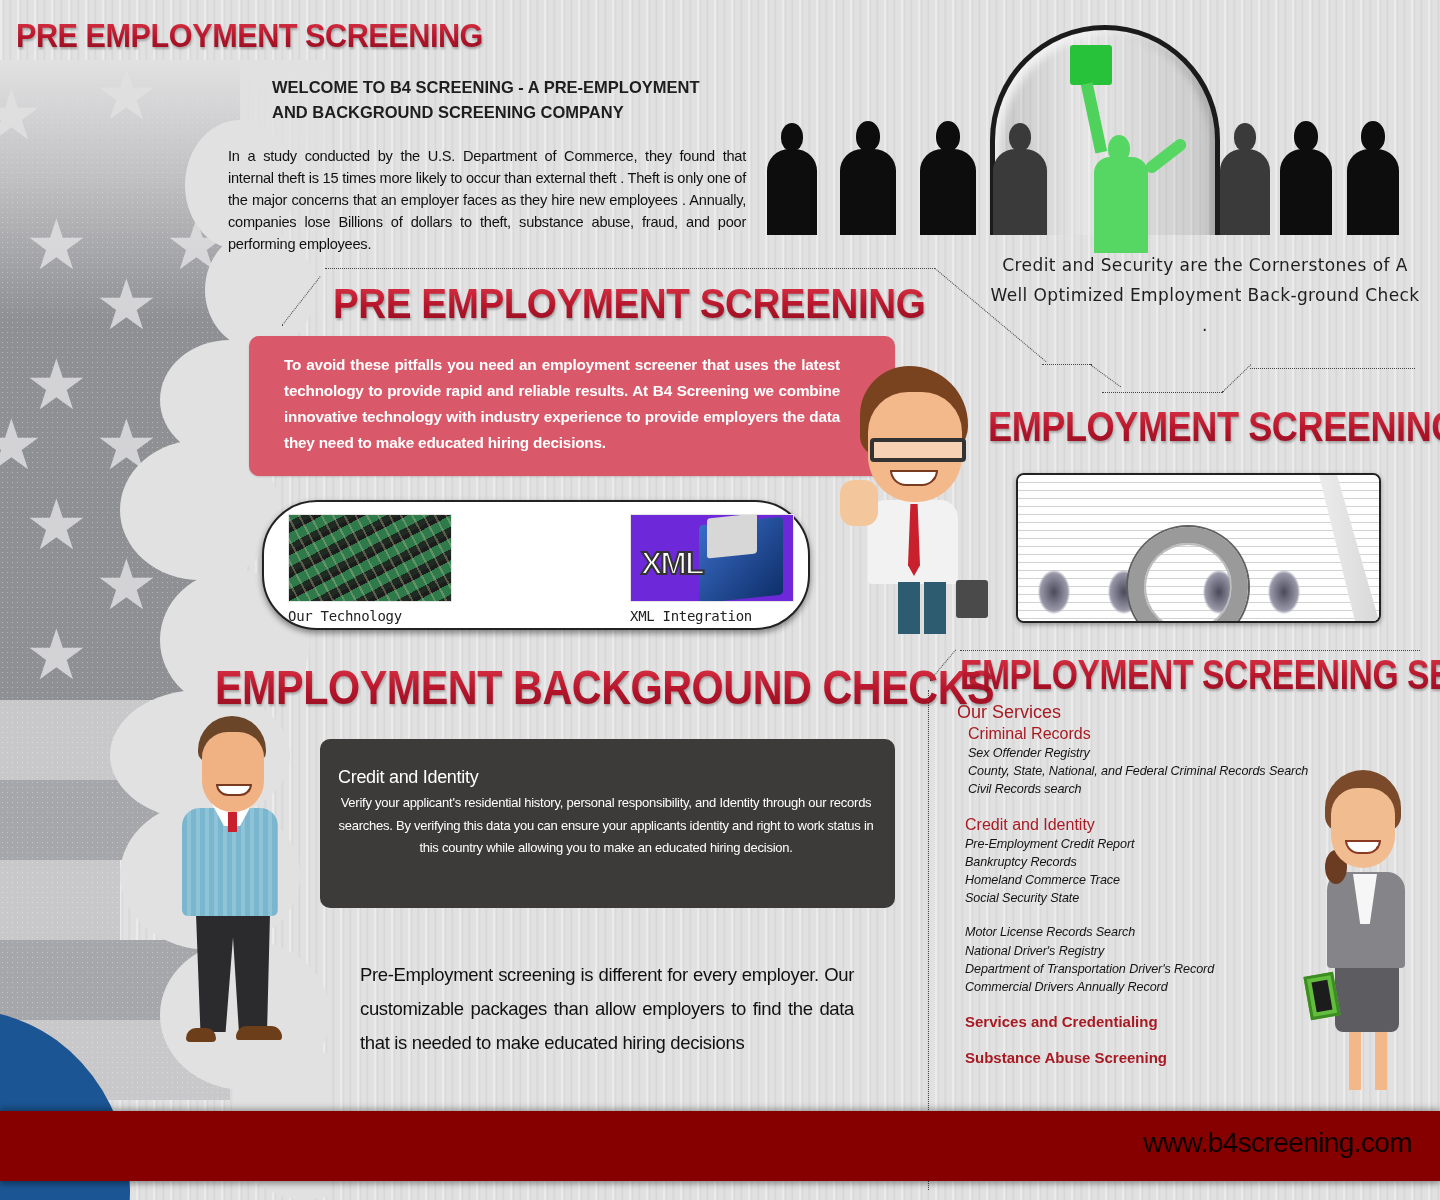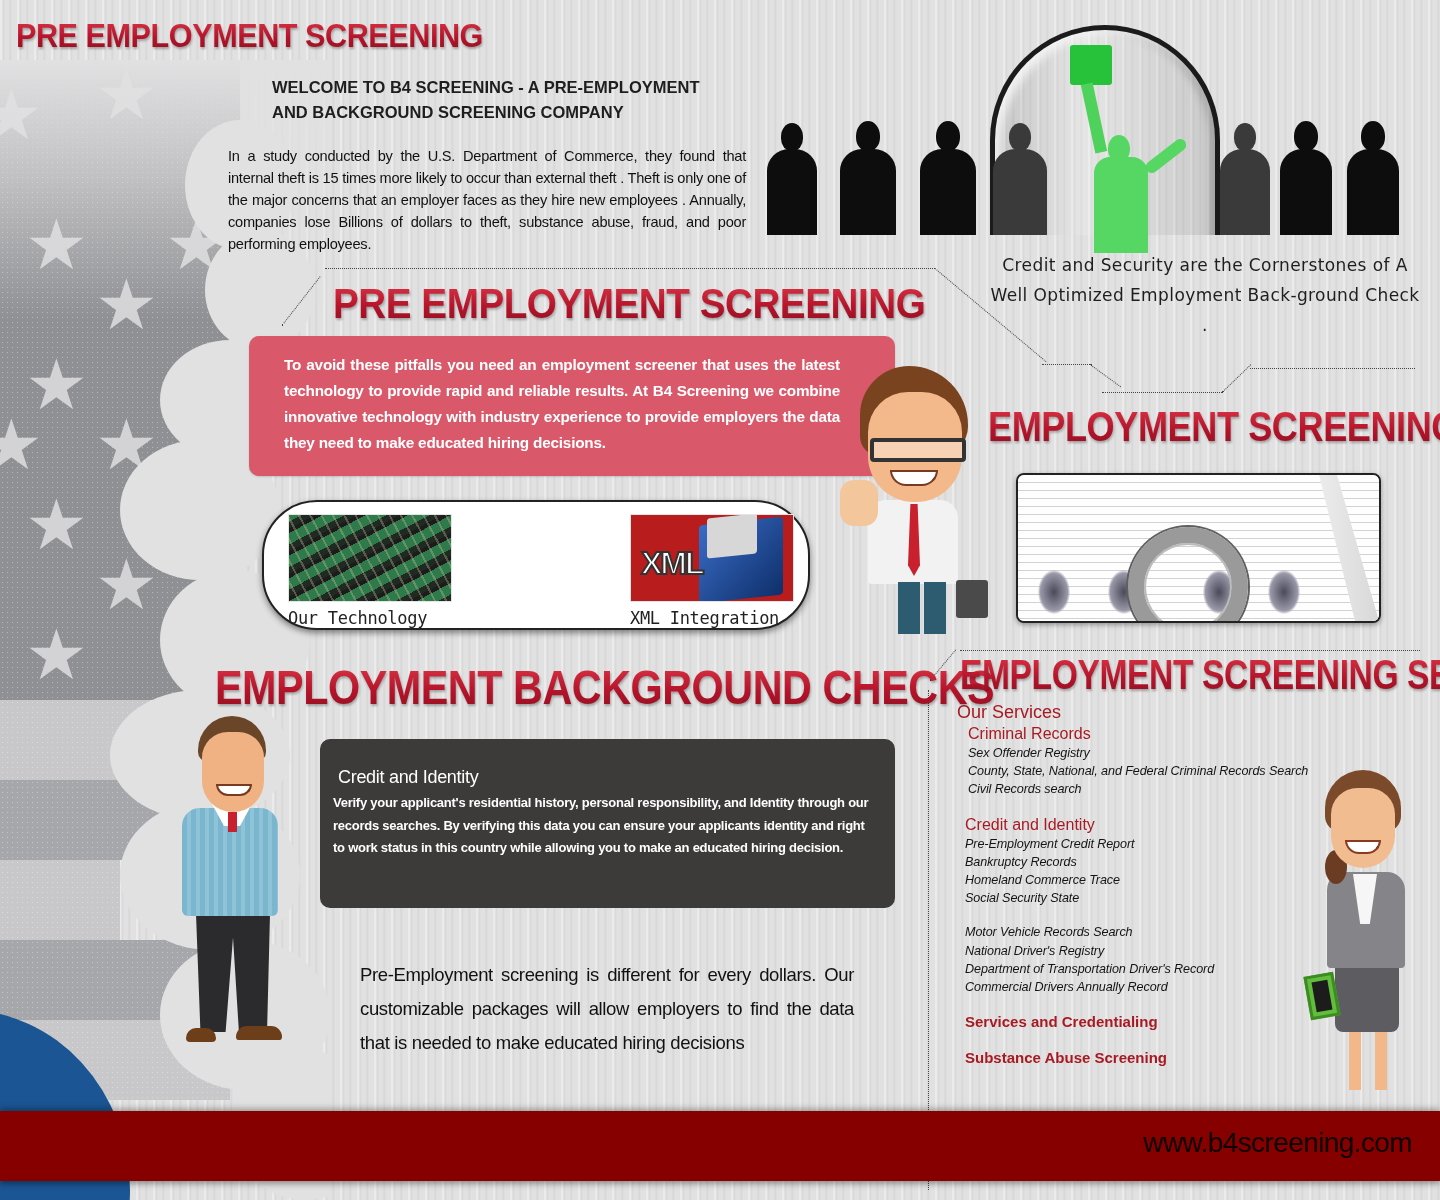--- a/index.html
+++ b/index.html
@@ -115,41 +115,41 @@
 
   
   .thumb-pill {
     left: 262px; top: 500px; width: 548px; height: 130px; border-radius: 55px;
     background: #fff; border: 2px solid #222;
     box-shadow: 0 3px 6px rgba(0,0,0,0.45);
     padding: 12px 0 0 22px;
   }
   .thumb { position: absolute; top: 12px; width: 164px; }
   .thumb .img { width: 164px; height: 88px; border: 1px solid #e5e5e5; position: relative; overflow: hidden; }
-  .thumb .cap { font-family: "DejaVu Sans Mono", monospace; font-size: 17px; color: #222; margin-top: 6px; letter-spacing: -0.3px; }
+  .thumb .cap { font-family: "DejaVu Sans Mono", monospace; font-size: 14px; color: #222; margin-top: 6px; letter-spacing: -0.3px; }
   .img-tech {
     background:
       repeating-linear-gradient(-28deg, #1e2a22 0 6px, #2f7a4b 6px 16px, #1c1c1c 16px 20px),
       #222;
   }
   .img-tech::before {
     content: ""; position: absolute; inset: 0;
     background: repeating-linear-gradient(62deg, transparent 0 8px, rgba(200,190,150,0.35) 8px 10px);
   }
   .img-form {
     background:
       repeating-linear-gradient(180deg, #fff 0 7px, #b9b9b9 7px 8px), #fff;
   }
   .img-form .cuff {
     position: absolute; left: 40px; top: 22px; width: 58px; height: 58px; border-radius: 50%;
     border: 9px solid #8e8e8e; box-shadow: 0 0 0 2px #666, inset 0 0 0 2px #aaa;
   }
   .img-form .fp { position: absolute; bottom: 6px; width: 18px; height: 24px; border-radius: 50%; background: radial-gradient(#555, #999 60%, transparent 70%); }
   .img-form .slash { position: absolute; right: 0; top: 0; width: 22px; height: 100%; background: #8e958f; clip-path: polygon(30% 0,100% 0,100% 100%,70% 100%); }
-  .img-xml { background: #b91c1c; }
+  .img-xml { background: #6d28d9; }
   .img-xml .folder {
     position: absolute; right: 10px; top: 6px; width: 84px; height: 78px;
     background: linear-gradient(135deg, #3a6cc6, #0e2f6a); border-radius: 4px;
     transform: skewY(-6deg);
   }
   .img-xml .folder::before {
     content: ""; position: absolute; left: 8px; top: -6px; width: 50px; height: 40px; background: #d7d7d7; border-radius: 3px;
   }
   .img-xml .xml {
     position: absolute; left: 10px; top: 30px; font-size: 32px; font-weight: 700; color: #fff;
@@ -182,21 +182,21 @@
   }
   .crime-img .fp { position: absolute; top: 95px; width: 32px; height: 44px; border-radius: 50%; background: radial-gradient(#4a4a5a, #9898a8 60%, transparent 72%); }
   .crime-img .slash { position: absolute; right: 0; top: 0; width: 60px; height: 100%; background: linear-gradient(90deg,#ececec,#d8d8d8); clip-path: polygon(0 0,30% 0,100% 100%,60% 100%); }
 
   
   .dark-box {
     left: 320px; top: 739px; width: 575px; height: 169px; border-radius: 10px;
     background: #3d3a3a; color: #fff; padding: 28px 16px 0 13px;
   }
   .dark-box .ttl { font-size: 18px; margin-left: 5px; margin-bottom: 4px; letter-spacing: -0.3px; }
-  .dark-box .txt { font-size: 13px; font-weight: 700; line-height: 22.5px; letter-spacing: -0.25px; }
+  .dark-box .txt { font-size: 13px; font-weight: 400; line-height: 22.5px; letter-spacing: -0.25px; text-align: center; }
 
   .bottom-text {
     left: 360px; top: 958px; width: 494px; font-size: 18.5px; line-height: 34px; color: #111;
     text-align: justify; letter-spacing: -0.35px;
   }
 
   
   .man2 { left: 178px; top: 716px; width: 130px; height: 340px; }
   .m2-hair { position: absolute; left: 20px; top: 0; width: 68px; height: 46px; background: #6b4528; border-radius: 34px 34px 10px 10px; }
   .m2-face { position: absolute; left: 24px; top: 16px; width: 62px; height: 80px; background: #f0b183; border-radius: 28px 28px 34px 34px; }
@@ -379,21 +379,21 @@
   <div class="slash"></div>
 </div>
 
 <h2 class="red-heading" style="left:215px;top:660px;font-size:48px;transform:scaleX(0.86);">EMPLOYMENT BACKGROUND CHECKS</h2>
 
 <div class="abs dark-box">
   <div class="ttl">Credit and Identity</div>
   <div class="txt">Verify your applicant's residential history, personal responsibility, and Identity through our records searches. By verifying this data you can ensure your applicants identity and right to work status in this country while allowing you to make an educated hiring decision.</div>
 </div>
 
-<div class="abs bottom-text">Pre-Employment screening is different for every dollars. Our customizable packages will allow employers to find the data that is needed to make educated hiring decisions</div>
+<div class="abs bottom-text">Pre-Employment screening is different for every employer. Our customizable packages than allow employers to find the data that is needed to make educated hiring decisions</div>
 
 <div class="abs man2">
   <div class="m2-pants"></div>
   <div class="m2-shoe-l"></div>
   <div class="m2-shoe-r"></div>
   <div class="m2-sweater"></div>
   <div class="m2-collar"></div>
   <div class="m2-tie"></div>
   <div class="m2-hair"></div>
   <div class="m2-face"></div>
@@ -414,21 +414,21 @@
 
   <div class="svc-group" style="margin-top:16px;">
     <div class="svc-head">Credit and Identity</div>
     <div class="svc-item">Pre-Employment Credit Report</div>
     <div class="svc-item">Bankruptcy Records</div>
     <div class="svc-item">Homeland Commerce Trace</div>
     <div class="svc-item">Social Security State</div>
   </div>
 
   <div class="svc-group" style="margin-top:16px;">
-    <div class="svc-item">Motor Vehicle Records Search</div>
+    <div class="svc-item">Motor License Records Search</div>
     <div class="svc-item">National Driver's Registry</div>
     <div class="svc-item">Department of Transportation Driver's Record</div>
     <div class="svc-item">Commercial Drivers Annually Record</div>
   </div>
 
   <div class="svc-group" style="margin-top:16px;">
     <div class="svc-head small">Services and Credentialing</div>
   </div>
 
   <div class="svc-group" style="margin-top:16px;">

